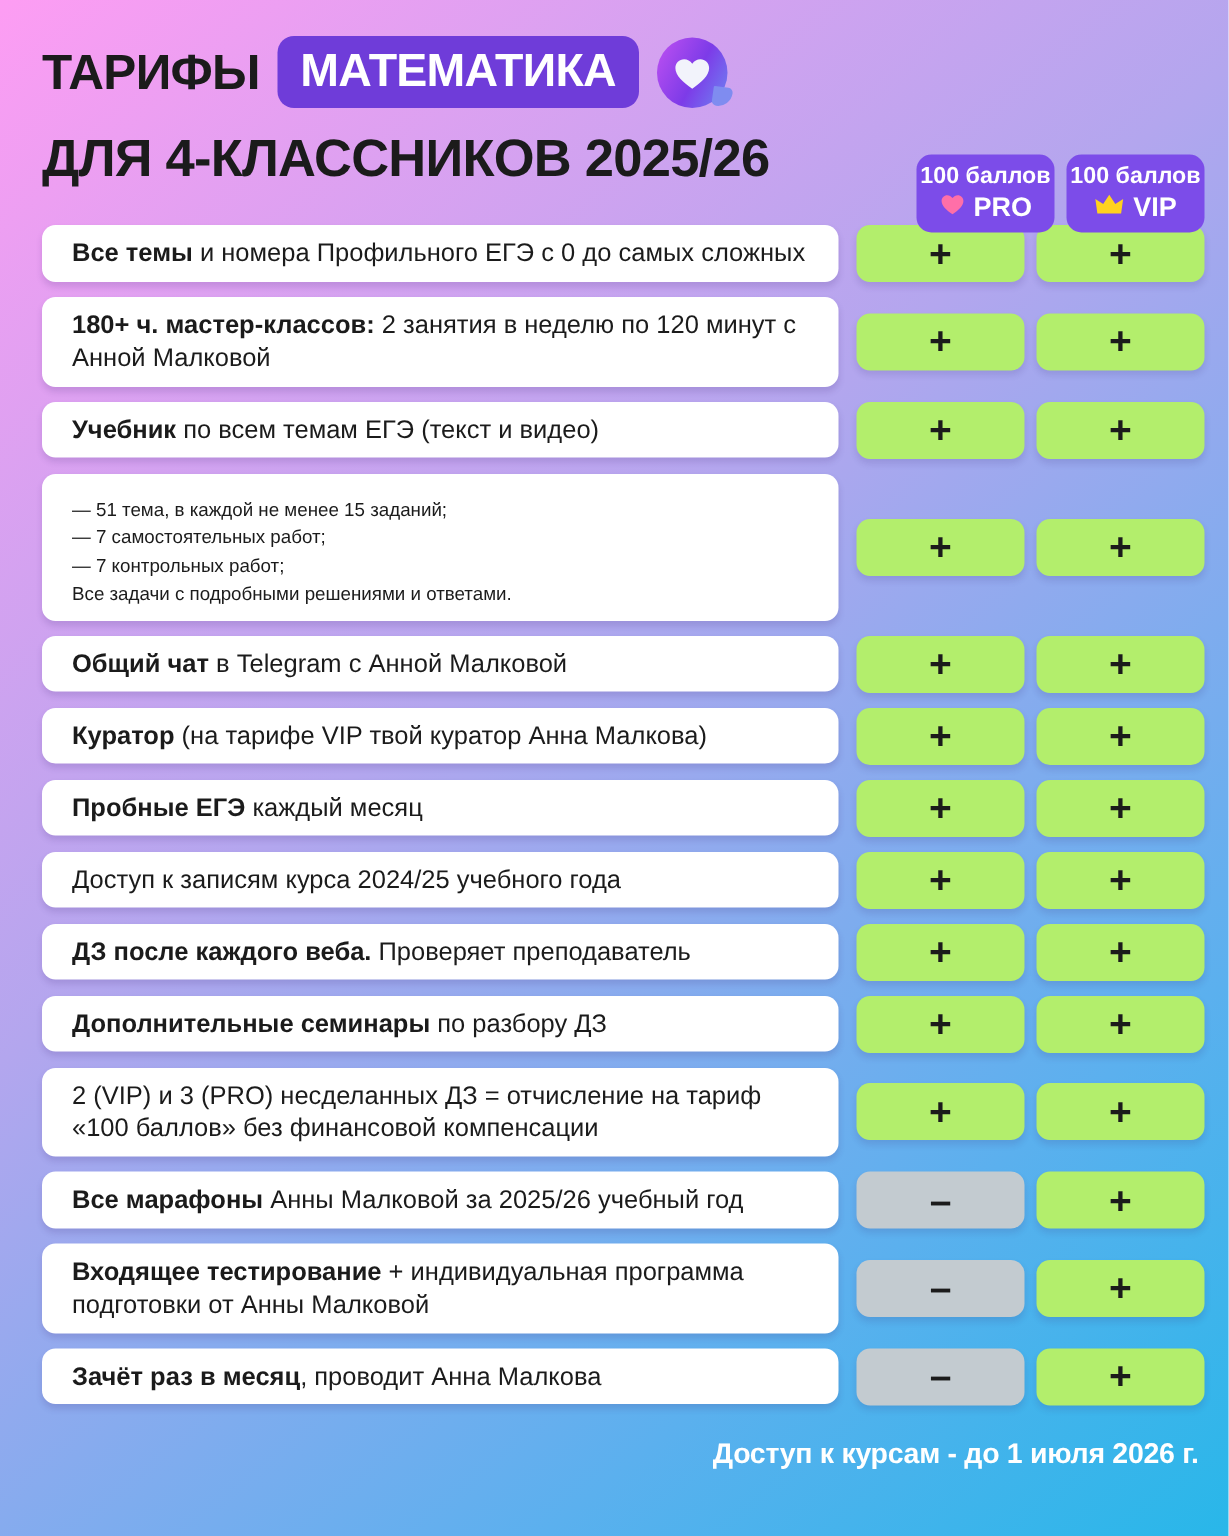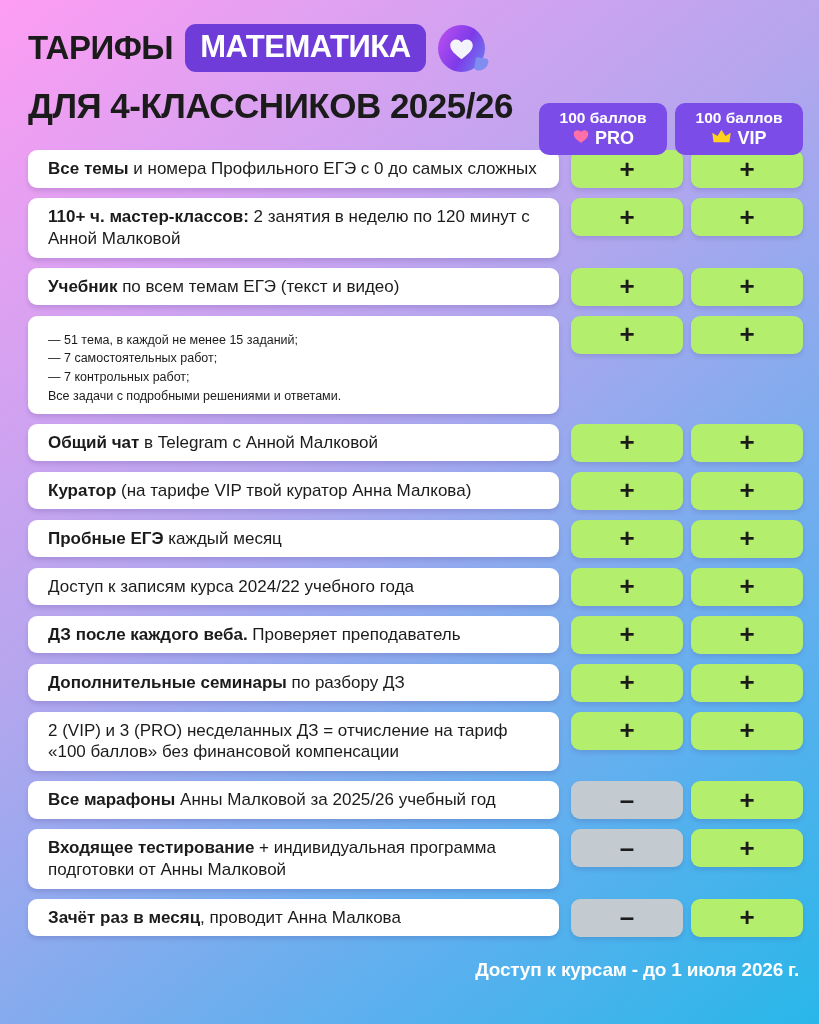--- a/index.html
+++ b/index.html
@@ -38,29 +38,29 @@
   .title-line2 {
     font-size: 35px; font-weight: 800; color: var(--text-dark, #1b1b1b);
     letter-spacing: -0.5px; margin-top: 14px;
   }
   .logo { display: flex; flex-direction: column; align-items: flex-end; padding-top: 8px; }
   .logo-text { color: #fff; font-size: 29px; font-weight: 800; letter-spacing: -0.5px; margin-top: 4px; }
   .logo-underline { width: 188px; height: 3px; background: #fff; border-radius: 2px; margin-top: 6px; }
   
   .heads { position: absolute; top: 103px; right: 16px; display: flex; gap: 8px; }
   .tariff-badge {
-    width: 128px; height: 52px; background: var(--badge-purple, #7c4ce9);
+    width: 92px; height: 52px; background: var(--badge-purple, #7c4ce9);
     border-radius: 10px; color: #fff; display: flex; flex-direction: column;
     align-items: center; justify-content: center; line-height: 1.2;
   }
   .tb-line1 { font-size: 15.5px; font-weight: 600; }
   .tb-line2 { font-size: 18px; font-weight: 700; display: flex; align-items: center; gap: 5px; }
   
   .table { display: flex; flex-direction: column; gap: 10px; padding: 0 16px 0 28px; margin-top: 24px; }
-  .row { display: flex; gap: 8px; align-items: flex-start; }
+  .row { display: flex; gap: 8px; align-items: center; }
   .card {
     flex: 1; margin-right: 4px; background: var(--card-white, #ffffff);
     border-radius: 9px; padding: 8px 20px;
     display: flex; flex-direction: column; justify-content: center;
     box-shadow: 0 3px 4px rgba(60, 40, 120, 0.16);
     color: var(--text-dark, #1b1b1b);
   }
   .feature-text { font-size: 17px; line-height: 1.28; }
   .feature-text .b { font-weight: 700; }
   .details { margin-top: 7px; font-size: 12.5px; line-height: 1.5; }
@@ -129,21 +129,21 @@
     <div class="card">
       <div class="feature-text"><span class="b">Все темы</span><span class="r"> и номера Профильного ЕГЭ с 0 до самых сложных</span></div>
 
     </div>
     <div class="cell pro yes">+</div>
     <div class="cell vip yes">+</div>
   </div>
 
   <div class="row">
     <div class="card">
-      <div class="feature-text"><span class="b">110+ ч. мастер-классов:</span><span class="r"> 2 занятия в неделю по 120 минут с Анной Малковой</span></div>
+      <div class="feature-text"><span class="b">180+ ч. мастер-классов:</span><span class="r"> 2 занятия в неделю по 120 минут с Анной Малковой</span></div>
 
     </div>
     <div class="cell pro yes">+</div>
     <div class="cell vip yes">+</div>
   </div>
 
   <div class="row">
     <div class="card">
       <div class="feature-text"><span class="b">Учебник</span><span class="r"> по всем темам ЕГЭ (текст и видео)</span></div>
 
@@ -187,21 +187,21 @@
     <div class="card">
       <div class="feature-text"><span class="b">Пробные ЕГЭ</span><span class="r"> каждый месяц</span></div>
 
     </div>
     <div class="cell pro yes">+</div>
     <div class="cell vip yes">+</div>
   </div>
 
   <div class="row">
     <div class="card">
-      <div class="feature-text"><span class="b"></span><span class="r">Доступ к записям курса 2024/22 учебного года</span></div>
+      <div class="feature-text"><span class="b"></span><span class="r">Доступ к записям курса 2024/25 учебного года</span></div>
 
     </div>
     <div class="cell pro yes">+</div>
     <div class="cell vip yes">+</div>
   </div>
 
   <div class="row">
     <div class="card">
       <div class="feature-text"><span class="b">ДЗ после каждого веба.</span><span class="r"> Проверяет преподаватель</span></div>
 

